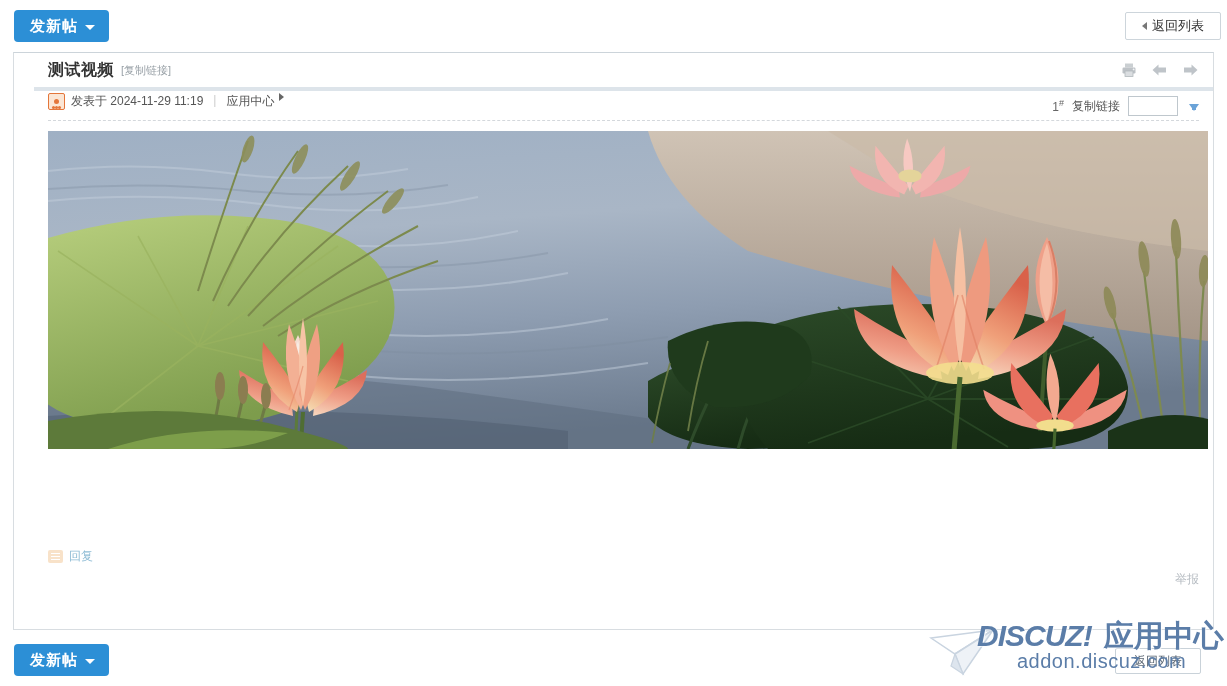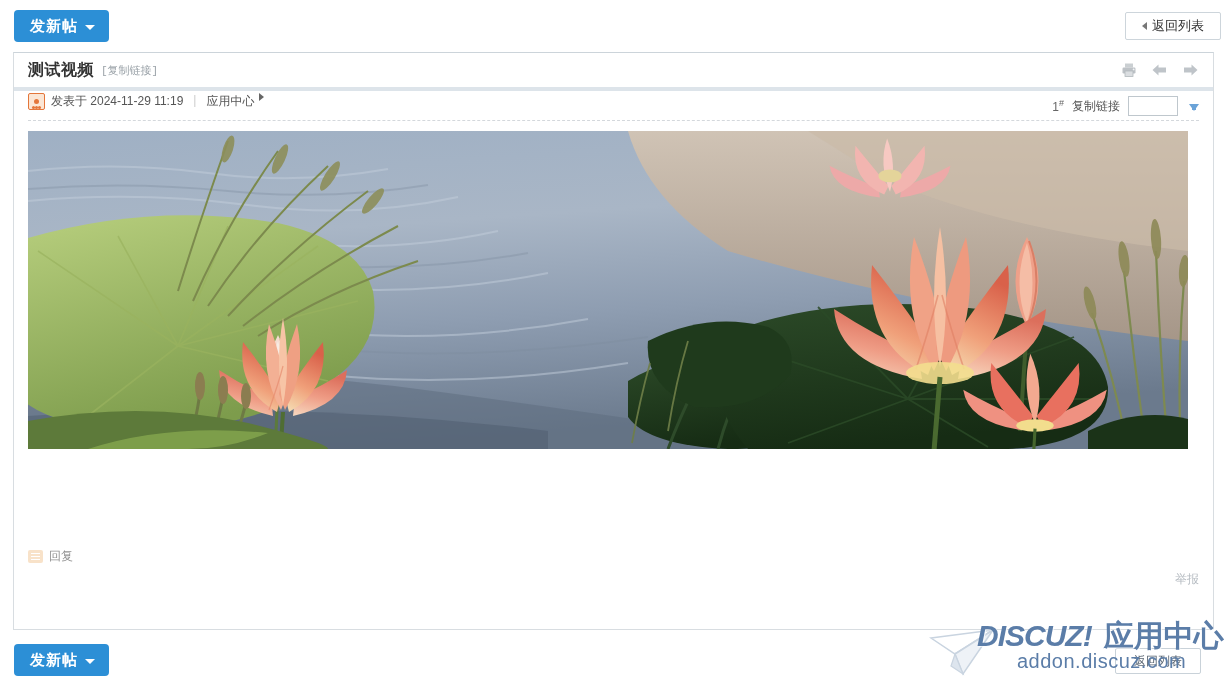--- a/index.html
+++ b/index.html
@@ -50,36 +50,36 @@
     border-right: 5px solid #777;
   }
 
   
   .main {
     position: absolute; left: 13px; top: 52px;
     width: 1201px; height: 578px;
     background: #fff;
     border: 1px solid #d8dde1;
     border-top: 1px solid #ccd4da;
+    padding-left: 20px;
   }
   .thread-head {
     position: relative;
     height: 38px;
     padding: 0 14px;
     display: flex; align-items: center;
     border-bottom: 4px solid #dde4ea;
   }
   .thread-title {
     font-size: 16px; font-weight: bold; color: #333;
     letter-spacing: 0.5px;
   }
   .thread-copylink {
     font-size: 11px; color: #9aa2a8; margin-left: 7px;
     cursor: pointer;
-    font-family: Liberation Mono, monospace;
   }
   .head-icons {
     position: absolute; right: 14px; top: 9px;
     display: flex; align-items: center; gap: 14px;
   }
   .icon-btn { cursor: pointer; line-height: 0; opacity: .75; }
 
   
   .post { position: relative; padding: 0 14px; }
   .post-meta {
@@ -153,21 +153,21 @@
   }
   .reply-ico {
     width: 15px; height: 13px; background: #f0c08a; border-radius: 2px;
     position: relative;
   }
   .reply-ico::after {
     content: ""; position: absolute; left: 3px; top: 3px;
     width: 9px; height: 1px; background: #fff;
     box-shadow: 0 3px 0 #fff, 0 6px 0 #fff;
   }
-  .reply-label { font-size: 12px; color: #000000; }
+  .reply-label { font-size: 12px; color: #0369a1; }
   .report-btn {
     margin-left: auto; font-size: 12px; color: #b6bcc2; cursor: pointer; margin-top: 46px;
   }
 
   
   .bottombar { position: absolute; left: 0; top: 630px; width: 1227px; height: 56px; }
   .btn-newthread-bottom {
     position: absolute; left: 14px; top: 14px;
     height: 32px; padding: 0 14px 0 16px;
     background: #2C8FD6; color: #fff;

